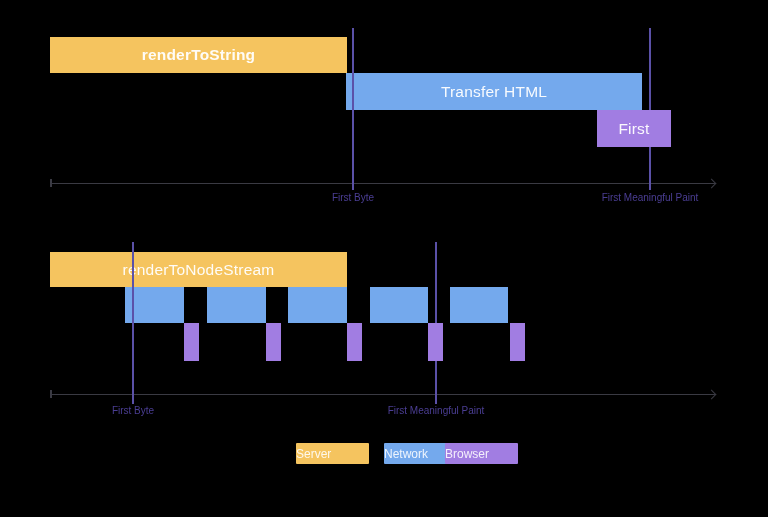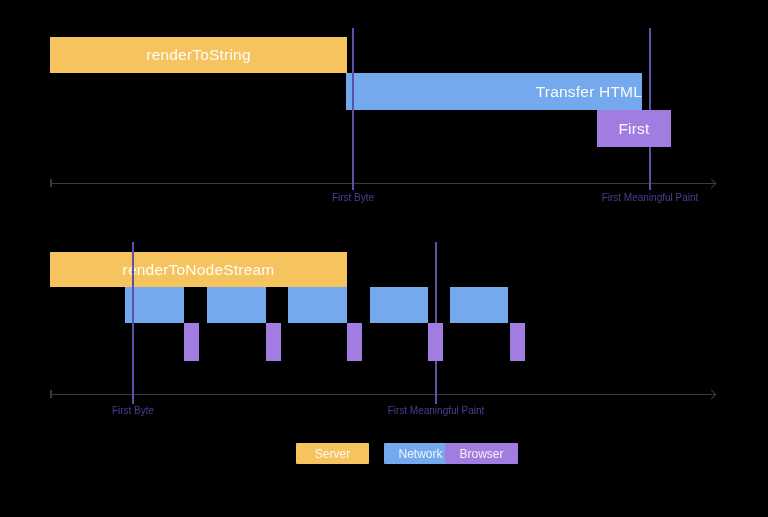--- a/index.html
+++ b/index.html
@@ -18,21 +18,21 @@
     display: flex;
     align-items: center;
     justify-content: center;
     font-size: 15.5px;
     font-weight: 500;
     letter-spacing: 0.2px;
     color: rgba(255,255,255,0.95);
     white-space: nowrap;
   }
   .bar.server  { z-index: 1; }
-  .bar.network { z-index: 1; justify-content: flex-end; }
+  .bar.network { z-index: 1; }
   .bar.browser { z-index: 3; }
   .marker-line { position: absolute; width: 1.5px; z-index: 2; }
   .marker-label {
     position: absolute;
     transform: translateX(-50%);
     font-size: 10px;
     font-weight: 500;
     white-space: nowrap;
     z-index: 2;
   }
@@ -53,35 +53,35 @@
   .axis-tick-2 { top: 390px; }
   .axis-arrow-2 { top: 390.5px; }
   .legend { position: absolute; left: 0; top: 443px; width: 768px; height: 22px; z-index: 1; }
   .legend-item {
     position: absolute;
     top: 0;
     width: 73px;
     height: 21px;
     display: flex;
     align-items: center;
-    justify-content: center;
+    justify-content: flex-start;
     font-size: 12px;
     font-weight: 500;
     color: rgba(255,255,255,0.88);
     border-radius: 1px;
   }
 </style>
 </head>
 <body>
 
 <div class="stage">
 
   <div class="timeline">
     <div class="bars">
-        <div class="bar server" style="left: 50px; top: 37px; width: 297px; height: 36px; background: rgb(245, 196, 95);">
+        <div class="bar server" style="left: 50px; top: 37px; width: 297px; height: 36px; background: rgb(245, 196, 95); font-weight: bold;">
           <span>renderToString</span>
         </div>
         <div class="bar network" style="left: 346px; top: 73px; width: 296px; height: 37px; background: rgb(116, 169, 237);">
           <span>Transfer HTML</span>
         </div>
         <div class="bar browser" style="left: 597px; top: 110px; width: 74px; height: 37px; background: rgb(161, 125, 226);">
           <span>First</span>
         </div>
         <div class="marker-line" style="left: 352.25px; top: 28px; height: 162px; background: rgb(91, 81, 168);"></div>
         <div class="marker-label" style="left: 353px; top: 192px; color: rgb(75, 62, 148);">First Byte</div>

